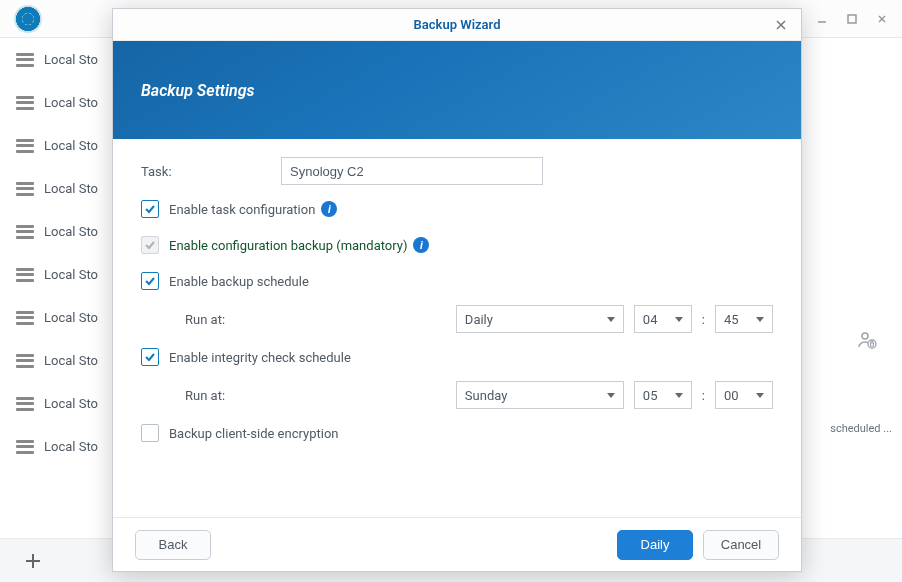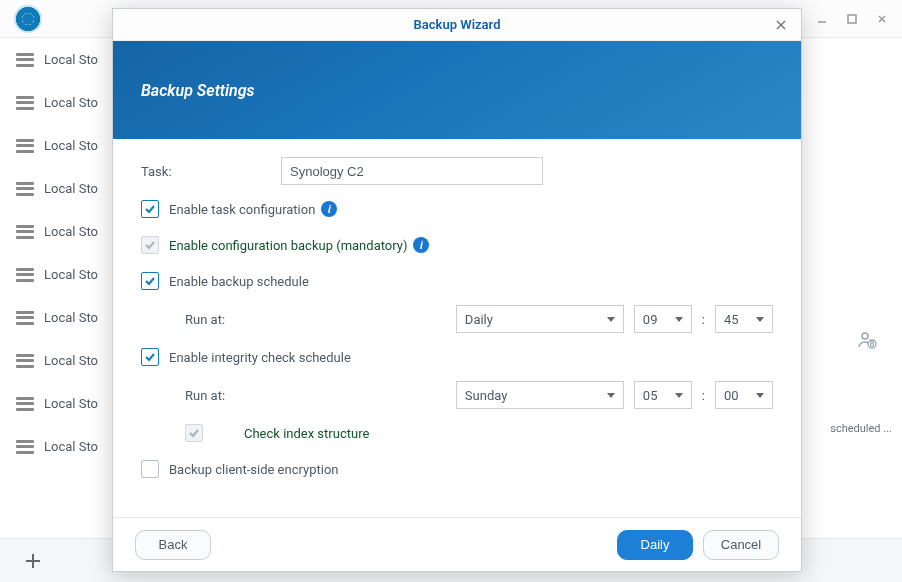--- a/index.html
+++ b/index.html
@@ -250,21 +250,21 @@
       gap: 10px;
     }
     .spacer { flex: 1; }
     .btn {
       height: 30px;
       min-width: 76px;
       border: 1px solid #c8ced4;
       background: #fafbfc;
       color: #505a64;
       font-size: 13px;
-      border-radius: 10px;
+      border-radius: 5px;
       cursor: pointer;
       padding: 0 14px;
     }
     .btn.primary {
       background: #1e7fd6;
       border-color: #1e7fd6;
       color: #fff;
     }
     .run-label { width: 246px; }
   </style>
@@ -452,21 +452,21 @@
     </div>
 
     <div class="form-row indent">
       <span class="run-label">Run at:</span>
       <div class="select-row">
         <div class="select-box wide">
           <span>Daily</span>
           <span class="chev-down"></span>
         </div>
         <div class="select-box narrow">
-          <span>09</span>
+          <span>04</span>
           <span class="chev-down"></span>
         </div>
         <span class="colon">:</span>
         <div class="select-box narrow">
           <span>45</span>
           <span class="chev-down"></span>
         </div>
       </div>
     </div>
 
@@ -491,28 +491,20 @@
           <span class="chev-down"></span>
         </div>
         <span class="colon">:</span>
         <div class="select-box narrow">
           <span>00</span>
           <span class="chev-down"></span>
         </div>
       </div>
     </div>
 
-    <div class="form-row indent">
-      <div class="checkbox checked disabled">
-        <svg width="14" height="14" viewBox="0 0 14 14">
-            <path d="M3 7l3 3 5-6" stroke="#a8b2bb" stroke-width="2" fill="none"></path>
-          </svg>
-      </div>
-      <span class="check-label disabled">Check index structure</span>
-    </div>
 
     <div class="form-row">
       <div class="checkbox">
         
       </div>
       <span class="check-label">Backup client-side encryption</span>
     </div>
   </div>
 
   <div class="modal-footer">

